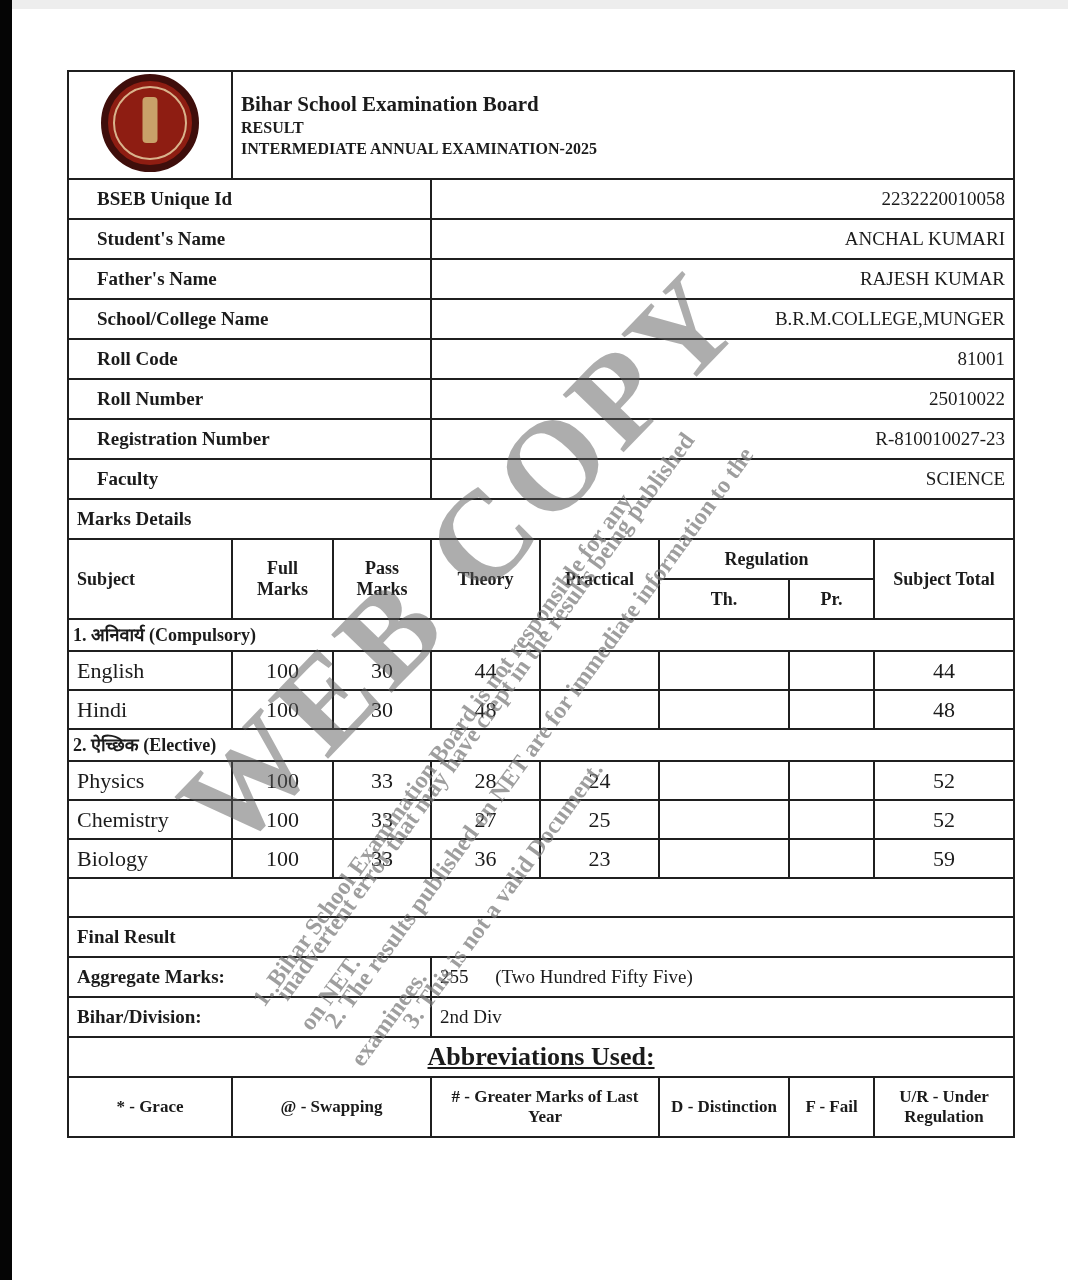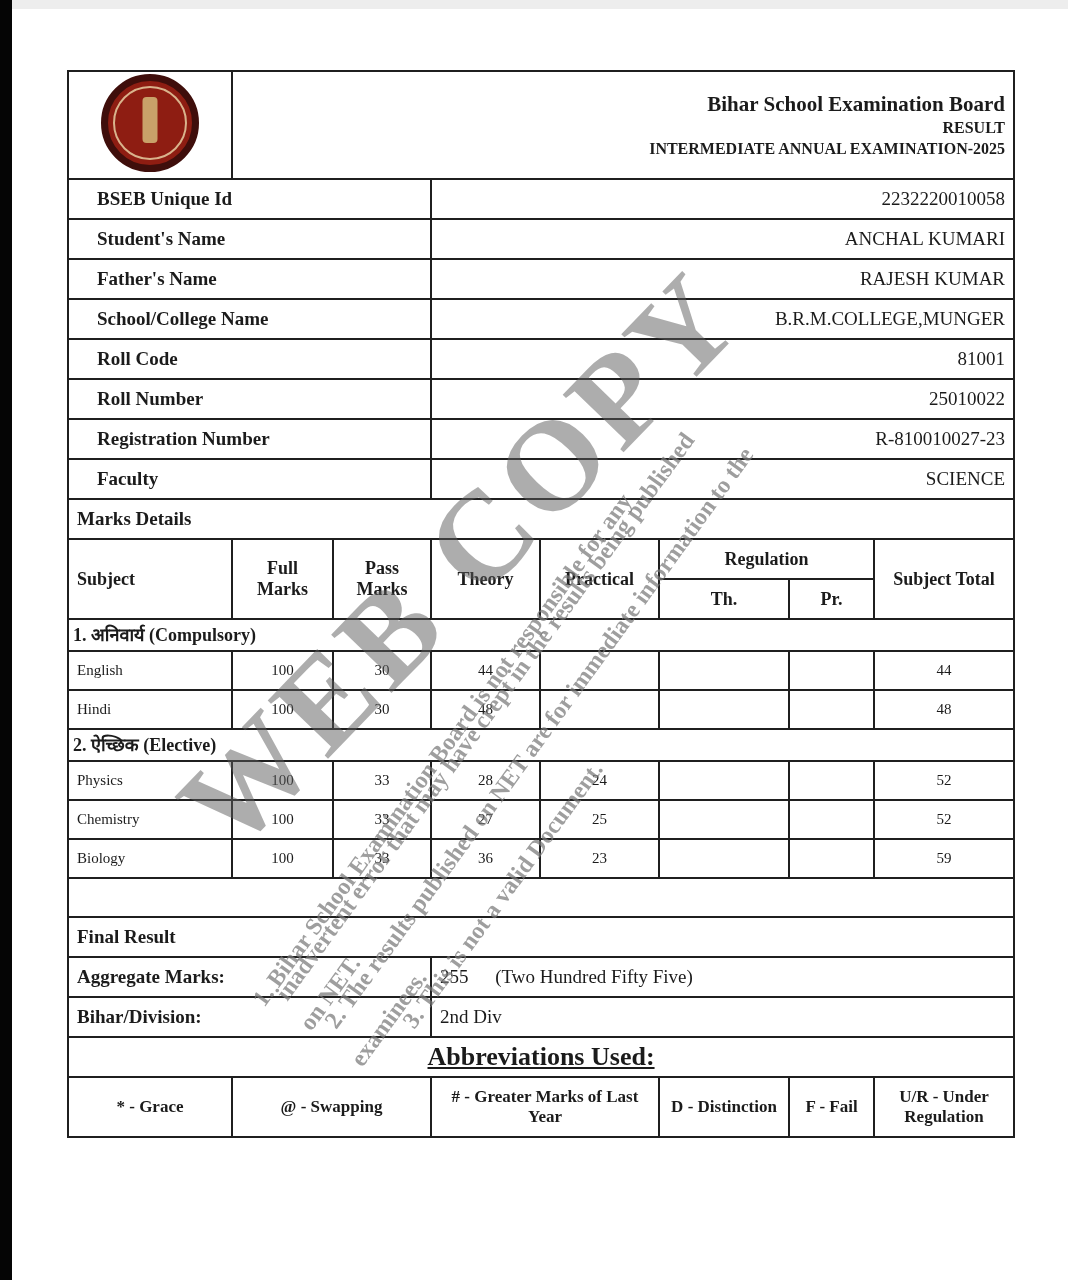--- a/index.html
+++ b/index.html
@@ -18,32 +18,32 @@
     border:2px solid #1f1f1f;padding:1px 8px;font-size:19px;line-height:1.15;
     vertical-align:middle;overflow:hidden;
   }
   tr.r-head td{height:104px;}
   .logo-cell{text-align:center;}
   .seal{width:84px;height:84px;border-radius:50%;background:#8e1d12;border:7px solid #3f0e0b;
         position:relative;display:inline-block;}
   .seal::before{content:"";position:absolute;inset:5px;border:2px solid #d9b38c;border-radius:50%;}
   .seal::after{content:"";position:absolute;left:50%;top:20%;width:15px;height:46px;
         transform:translateX(-50%);background:#c9a169;border-radius:4px;}
-  .title-cell{text-align:right;font-weight:bold;}
+  .title-cell{text-align:left;font-weight:bold;}
   .title-line1{font-size:21px;margin-bottom:3px;}
   .title-line2,.title-line3{font-size:16px;margin-top:2px;}
 
   tr.r-detail th{height:36px;text-align:left;font-weight:bold;padding-left:28px;}
   tr.r-detail td{height:36px;text-align:right;font-weight:normal;}
   tr.r-label td{height:36px;text-align:left;font-weight:bold;}
 
   tr.r-thead th{height:36px;text-align:center;font-weight:bold;font-size:18px;}
   tr.r-thead th.h-subject{text-align:left;}
   tr.r-section td{height:28px;font-weight:bold;font-size:18px;padding-left:4px;}
-  tr.r-data td{height:35px;text-align:center;font-size:15px;}
+  tr.r-data td{height:35px;text-align:center;font-size:22px;}
   tr.r-data td.c-subject{text-align:left;}
   tr.r-empty td{height:35px;}
   tr.r-final td{height:36px;}
   td.lbl{font-weight:bold;}
   .agg-words{margin-left:22px;}
   tr.r-abbr-title td{height:36px;text-align:center;}
   .abbr-title{font-weight:bold;text-decoration:underline;font-size:26px;}
   tr.r-abbr td{height:56px;text-align:center;font-weight:bold;font-size:17px;line-height:1.2;}
 
   .watermark{position:absolute;left:0;top:0;width:1068px;height:1280px;pointer-events:none;}

